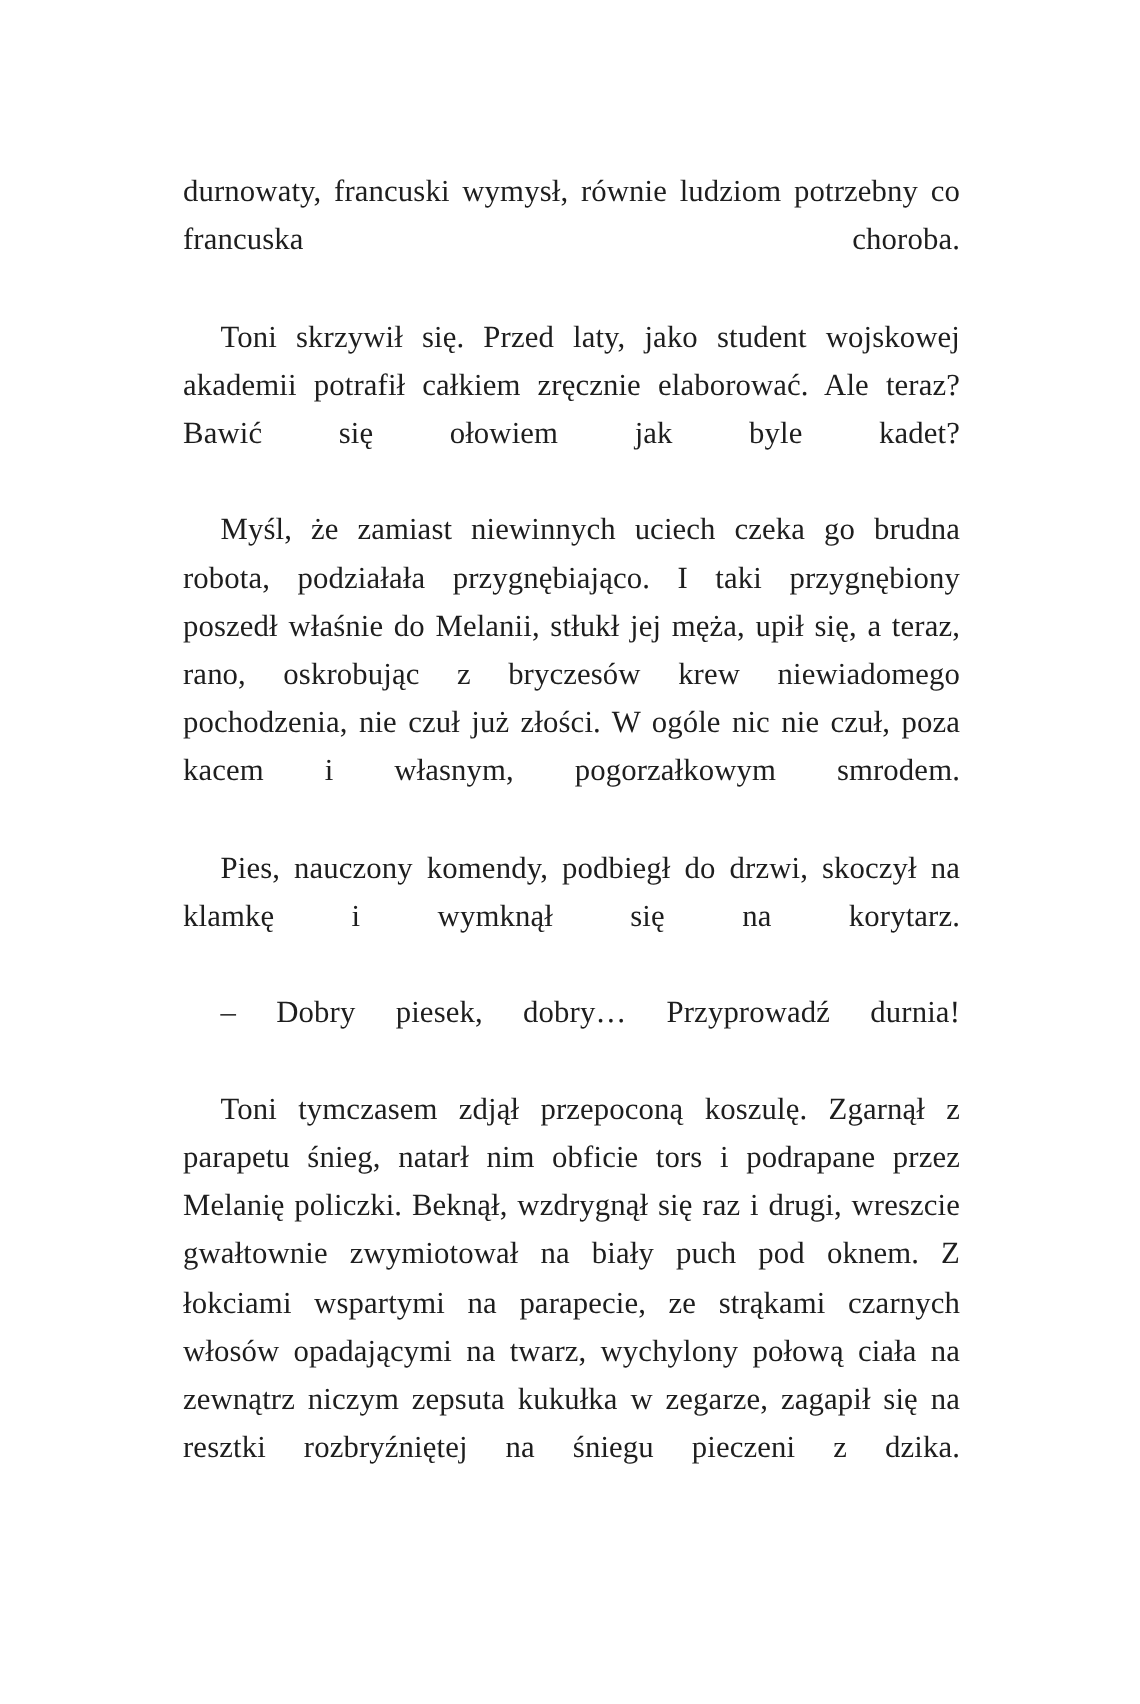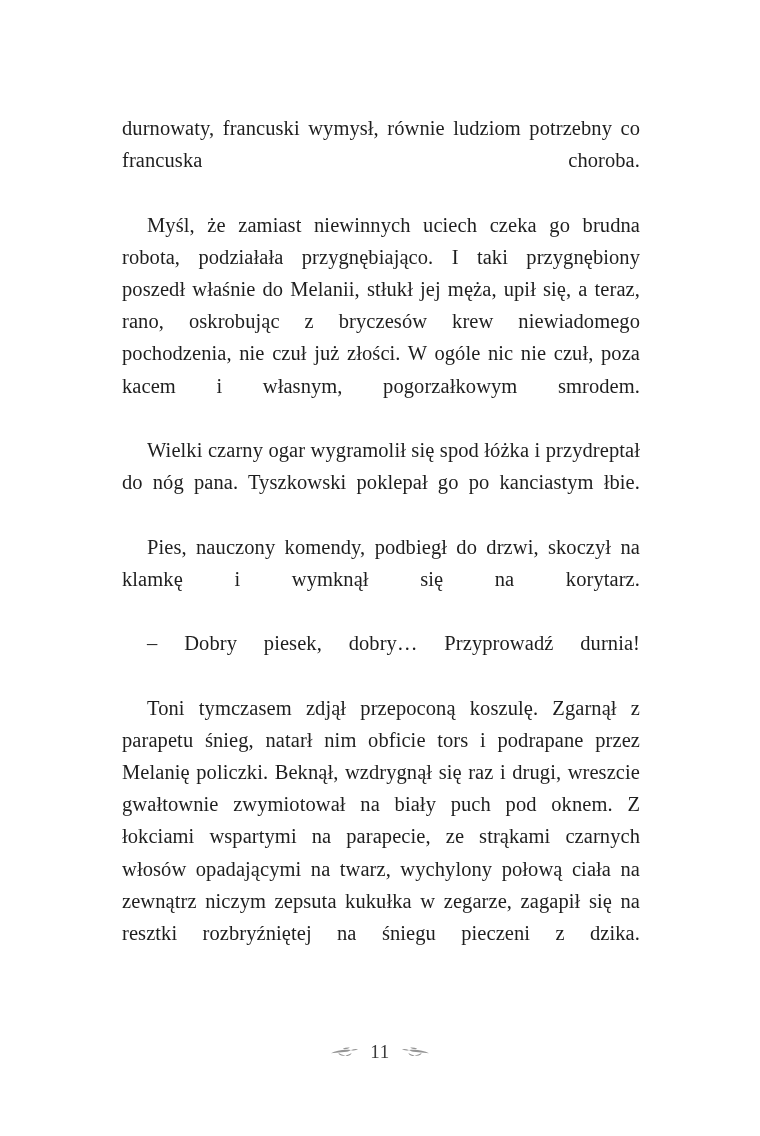--- a/index.html
+++ b/index.html
@@ -77,48 +77,21 @@
     display: block;
   }
 </style>
 </head>
 <body>
 
 <div class="page">
 
   <div class="text-block">
     <p class="para">durnowaty, francuski wymysł, równie ludziom potrzebny co francuska choroba.</p>
+    <p class="para indent">Toni skrzywił się. Przed laty, jako student wojskowej akademii potrafił całkiem zręcznie elaborować. Ale teraz? Bawić się ołowiem jak byle kadet?</p>
     <p class="para indent">Myśl, że zamiast niewinnych uciech czeka go brudna robota, podziałała przygnębiająco. I taki przygnębiony poszedł właśnie do Melanii, stłukł jej męża, upił się, a teraz, rano, oskrobując z bryczesów krew niewiadomego pochodzenia, nie czuł już złości. W ogóle nic nie czuł, poza kacem i własnym, pogorzałkowym smrodem.</p>
-    <p class="para indent">Wielki czarny ogar wygramolił się spod łóżka i przydreptał do nóg pana. Tyszkowski poklepał go po kanciastym łbie.</p>
     <p class="para indent">Pies, nauczony komendy, podbiegł do drzwi, skoczył na klamkę i wymknął się na korytarz.</p>
     <p class="para indent">– Dobry piesek, dobry… Przyprowadź durnia!</p>
     <p class="para indent">Toni tymczasem zdjął przepoconą koszulę. Zgarnął z parapetu śnieg, natarł nim obficie tors i podrapane przez Melanię policzki. Beknął, wzdrygnął się raz i drugi, wreszcie gwałtownie zwymiotował na biały puch pod oknem. Z łokciami wspartymi na parapecie, ze strąkami czarnych włosów opadającymi na twarz, wychylony połową ciała na zewnątrz niczym zepsuta kukułka w zegarze, zagapił się na resztki rozbryźniętej na śniegu pieczeni z dzika.</p>
   </div>
 
-  <div class="footer">
-    <span class="ornament left">
-      <svg viewBox="0 0 30 16" xmlns="http://www.w3.org/2000/svg">
-        <g fill="#6b6b6b">
-          <path d="M2 9.2 C7 6.6, 14 5.2, 22 6.0 C21 6.9, 19.5 7.5, 17.8 7.8 C12.5 8.3, 7 8.6, 2 9.2 Z"></path>
-          <path d="M22.2 6.0 C24.6 5.0, 27 4.6, 29 5.2 C27.2 6.1, 25 6.5, 22.6 6.6 Z"></path>
-          <path d="M9.5 9.0 C11.5 10.2, 13.8 11.0, 16.2 11.2 C14.6 12.1, 12.4 11.9, 10.6 10.8 C9.9 10.4, 9.5 9.8, 9.5 9.0 Z"></path>
-          <path d="M16.4 11.2 C18.6 11.0, 20.8 10.3, 22.6 9.0 C22.2 10.6, 20.6 11.7, 18.6 11.9 C17.8 12.0, 17.0 11.7, 16.4 11.2 Z"></path>
-          <path d="M14.0 4.6 C16.2 3.6, 18.6 3.2, 20.8 3.6 C19.4 4.8, 17.4 5.4, 15.4 5.3 C14.8 5.2, 14.3 5.0, 14.0 4.6 Z"></path>
-        </g>
-      </svg>
-    </span>
-
-    <span class="folio">11</span>
-
-    <span class="ornament right">
-      <svg viewBox="0 0 30 16" xmlns="http://www.w3.org/2000/svg">
-        <g fill="#6b6b6b">
-          <path d="M2 9.2 C7 6.6, 14 5.2, 22 6.0 C21 6.9, 19.5 7.5, 17.8 7.8 C12.5 8.3, 7 8.6, 2 9.2 Z"></path>
-          <path d="M22.2 6.0 C24.6 5.0, 27 4.6, 29 5.2 C27.2 6.1, 25 6.5, 22.6 6.6 Z"></path>
-          <path d="M9.5 9.0 C11.5 10.2, 13.8 11.0, 16.2 11.2 C14.6 12.1, 12.4 11.9, 10.6 10.8 C9.9 10.4, 9.5 9.8, 9.5 9.0 Z"></path>
-          <path d="M16.4 11.2 C18.6 11.0, 20.8 10.3, 22.6 9.0 C22.2 10.6, 20.6 11.7, 18.6 11.9 C17.8 12.0, 17.0 11.7, 16.4 11.2 Z"></path>
-          <path d="M14.0 4.6 C16.2 3.6, 18.6 3.2, 20.8 3.6 C19.4 4.8, 17.4 5.4, 15.4 5.3 C14.8 5.2, 14.3 5.0, 14.0 4.6 Z"></path>
-        </g>
-      </svg>
-    </span>
-  </div>
 
 </div>
 
 </body></html>

